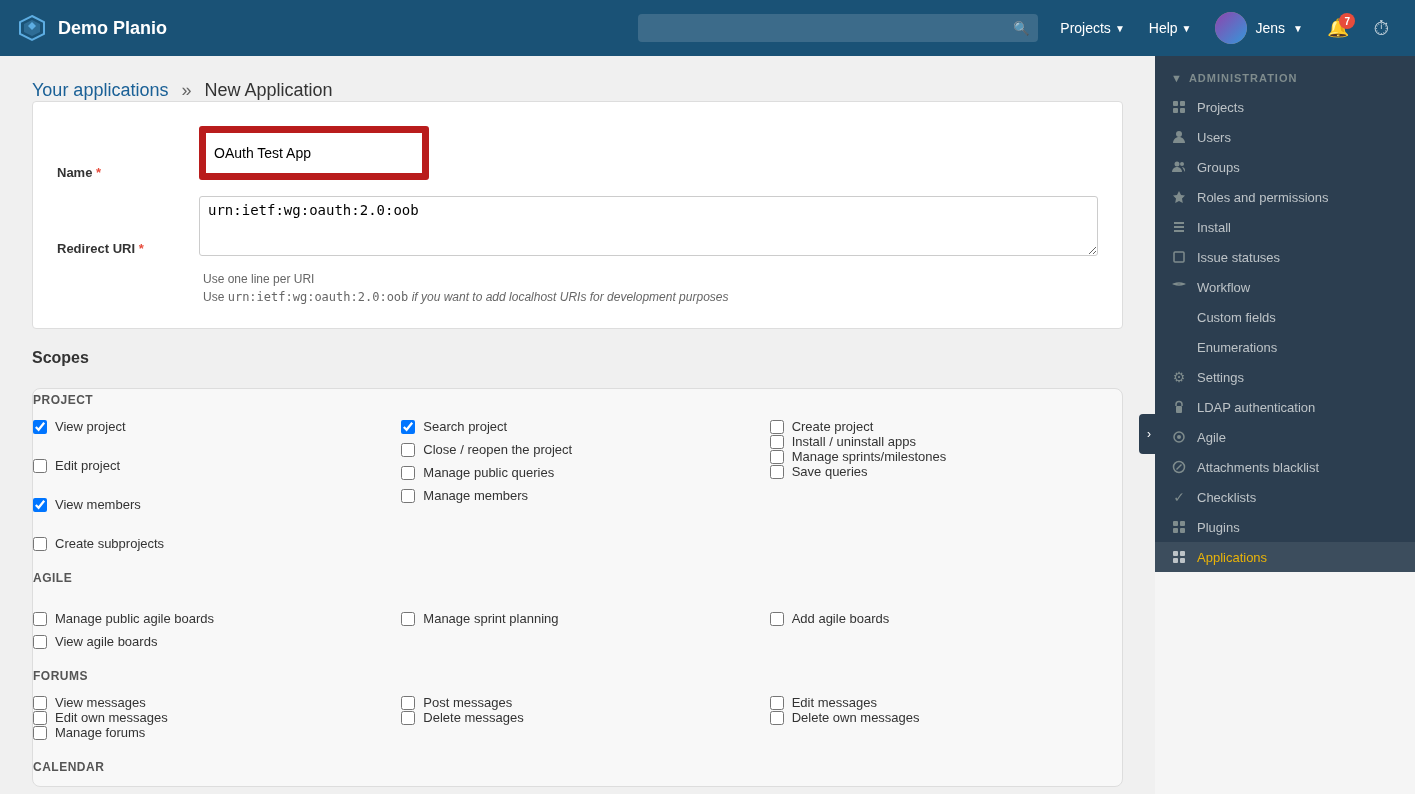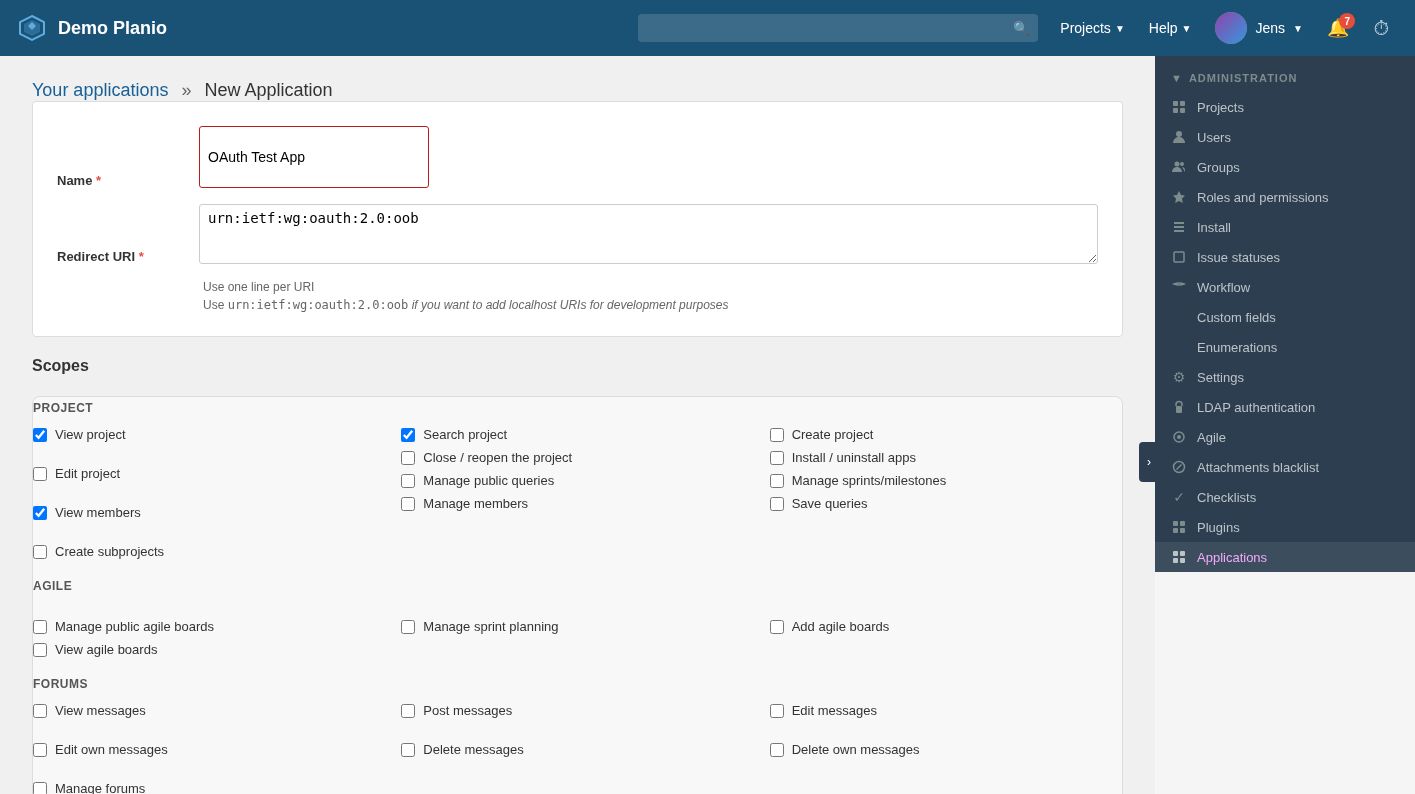--- a/index.html
+++ b/index.html
@@ -140,22 +140,22 @@
       min-width: 130px;
       padding-top: 6px;
       font-weight: 600;
       font-size: 13px;
       color: #333;
     }
     .required-star { color: #e74c3c; }
     .form-input {
       flex: 1;
       max-width: 230px;
-      padding: 22px 8px;
-      border: 1px solid #b91c1c;
+      padding: 12px 8px;
+      border: 7px solid #b91c1c;
       border-radius: 3px;
       font-size: 14px;
     }
     .form-textarea {
       flex: 1;
       padding: 5px 8px;
       border: 1px solid #ccc;
       border-radius: 3px;
       font-size: 14px;
       min-height: 60px;
@@ -253,21 +253,21 @@
     .sidebar-item {
       display: flex;
       align-items: center;
       gap: 10px;
       padding: 7px 16px;
       cursor: pointer;
       color: #bdc3c7;
       font-size: 13px;
       text-decoration: none;
     }
-    .sidebar-item.active { background: rgba(255,255,255,0.08); color: #f0abfc; }
+    .sidebar-item.active { background: rgba(255,255,255,0.08); color: #eab308; }
     .sidebar-icon {
       width: 16px;
       height: 16px;
       display: flex;
       align-items: center;
       justify-content: center;
       font-size: 14px;
       flex-shrink: 0;
       color: #7f8c8d;
     }
@@ -405,21 +405,21 @@
             <div class="scope-item">
               <input type="checkbox" class="scope-checkbox" style="">
               <label class="scope-label">Manage public queries</label>
             </div>
             <div class="scope-item">
               <input type="checkbox" class="scope-checkbox" style="">
               <label class="scope-label">Manage members</label>
             </div>
           </div>
 
-          <div style="display:flex;flex-direction:column;gap:8px;">
+          <div style="display:flex;flex-direction:column;">
             <div class="scope-item">
               <input type="checkbox" class="scope-checkbox" style="">
               <label class="scope-label">Create project</label>
             </div>
             <div class="scope-item">
               <input type="checkbox" class="scope-checkbox" style="">
               <label class="scope-label">Install / uninstall apps</label>
             </div>
             <div class="scope-item">
               <input type="checkbox" class="scope-checkbox" style="">
@@ -446,21 +446,21 @@
             <input type="checkbox" class="scope-checkbox" style="">
             <label class="scope-label">Add agile boards</label>
           </div>
           <div class="scope-item">
             <input type="checkbox" class="scope-checkbox" style="">
             <label class="scope-label">View agile boards</label>
           </div>
         </div>
 
         <div class="scope-section-title">FORUMS</div>
-        <div style="display:grid;grid-template-columns:1fr 1fr 1fr;gap:24px 16px;">
+        <div style="display:grid;grid-template-columns:1fr 1fr 1fr;gap:0 16px;">
           <div class="scope-item">
             <input type="checkbox" class="scope-checkbox" style="">
             <label class="scope-label">View messages</label>
           </div>
           <div class="scope-item">
             <input type="checkbox" class="scope-checkbox" style="">
             <label class="scope-label">Post messages</label>
           </div>
           <div class="scope-item">
             <input type="checkbox" class="scope-checkbox" style="">

